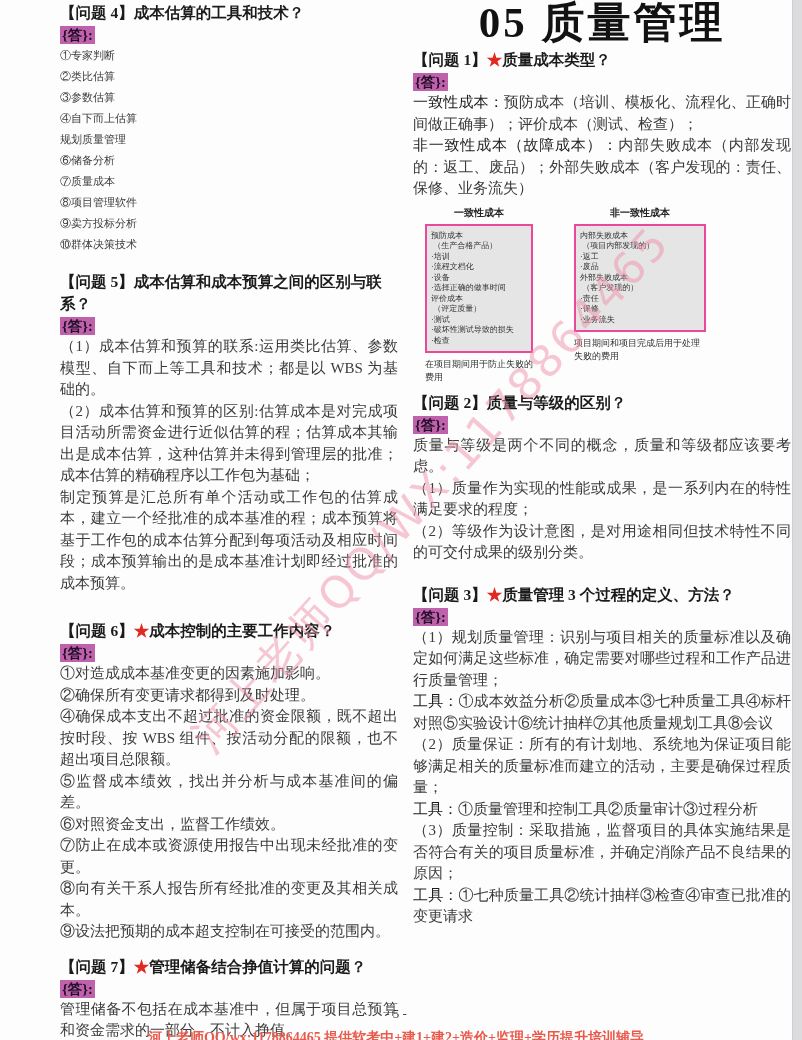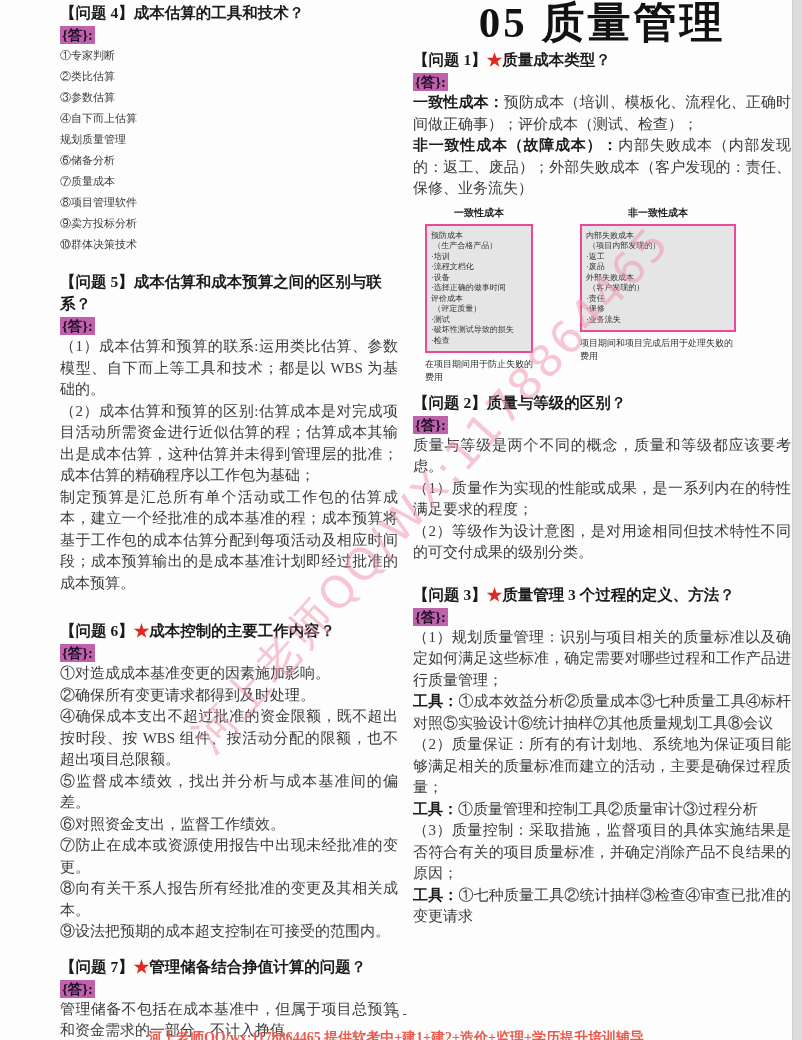--- a/index.html
+++ b/index.html
@@ -13,33 +13,33 @@
   .col-right{left:413px;top:0;width:378px;}
 
   .qblock{margin:0;}
   .qh{margin:0;font-weight:bold;color:#1b1b1b;font-size:15.5px;line-height:22px;}
   .star{color:#e02a20;}
   .ans-line{margin:0;line-height:21px;}
   .ans{display:inline-block;background:#bf62ab;color:#25102c;font-weight:bold;
        font-size:14.5px;line-height:18px;padding:0 2px;}
   .plist .li{font-size:11px;line-height:21px;}
   .paras .para,.para{margin:0;font-size:15px;line-height:21.5px;text-align:justify;}
-  .lead{font-weight:bold;color:#1b1b1b;}
+  .lead{font-weight:normal;color:#1b1b1b;}
 
   .q5{margin-top:16px}.q6{margin-top:26px}.q7{margin-top:13px}
   .q1{margin-top:4px}.q2{margin-top:16px}.q3{margin-top:20px}
 
   .sec-title{margin:0;font-size:43px;font-weight:bold;color:#121212;
              text-align:center;letter-spacing:3px;line-height:45px;}
 
   .diagram{position:relative;height:170px;margin-top:6px;
            font-family:"Liberation Sans","DejaVu Sans",sans-serif;}
   .dg-group{position:absolute;top:0;}
   .dg-left{left:12px;width:108px;}
-  .dg-right{left:167px;width:156px;}
+  .dg-right{left:161px;width:132px;}
   .dg-header{font-size:10px;font-weight:bold;text-align:center;color:#222;margin-bottom:4px;}
   .dg-box{border:2px solid #ec4899;background:#e5e5e5;padding:5px 4px;
           font-size:8px;line-height:10.5px;color:#333;}
   .dg-box .li{white-space:pre-wrap;}
   .dg-caption{margin-top:5px;font-size:9px;line-height:13px;color:#333;}
 
   .watermark{position:absolute;left:95px;top:478px;width:640px;
              transform:rotate(-48deg);font-size:44px;letter-spacing:3px;
              color:rgba(240,145,170,0.5);white-space:nowrap;pointer-events:none;
              font-family:"DejaVu Sans",sans-serif;}

